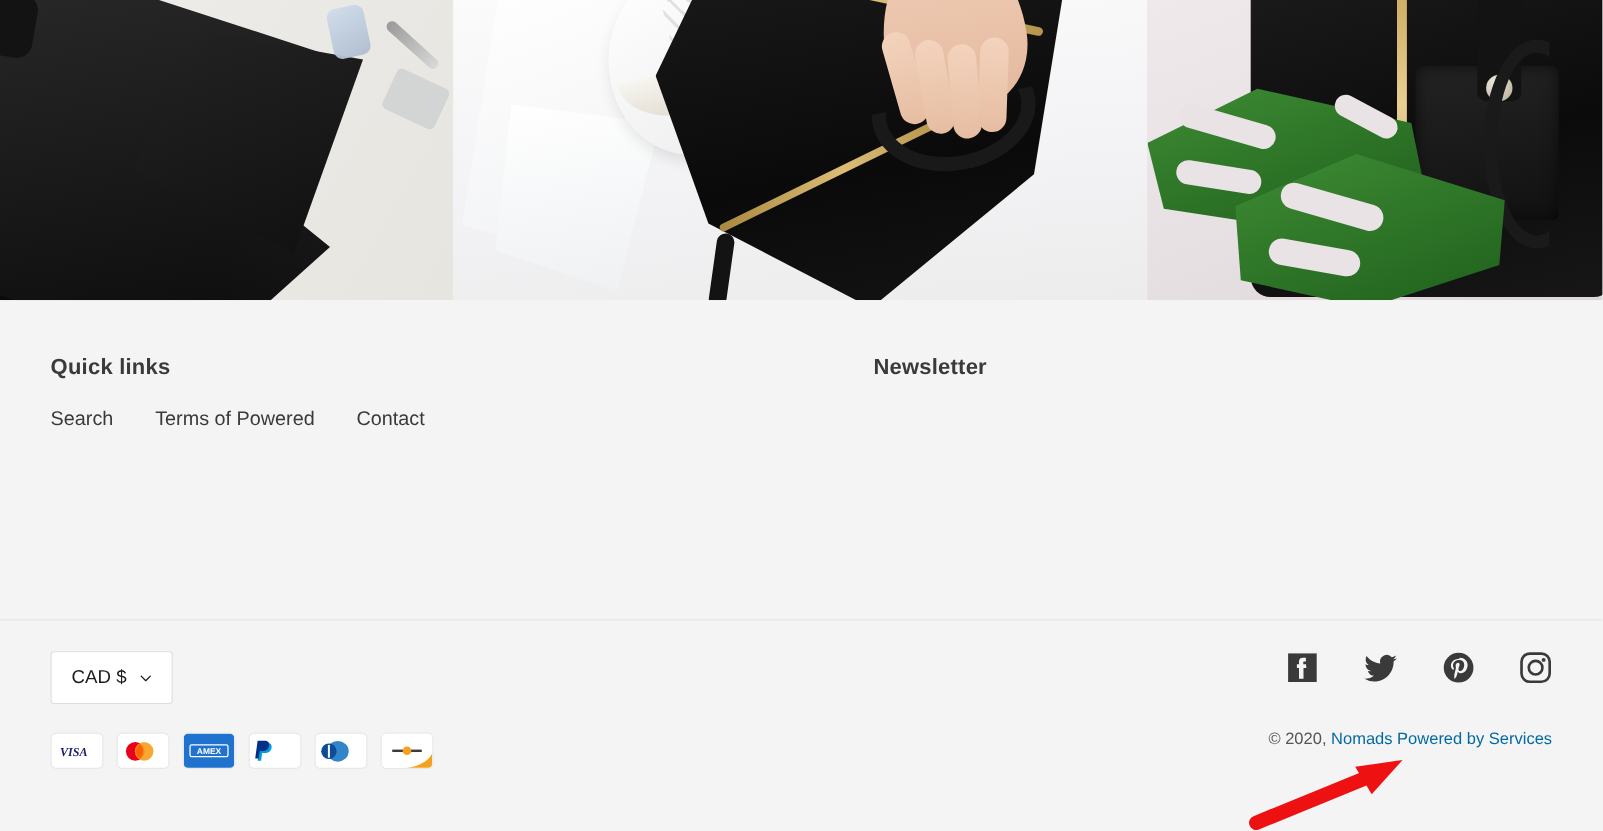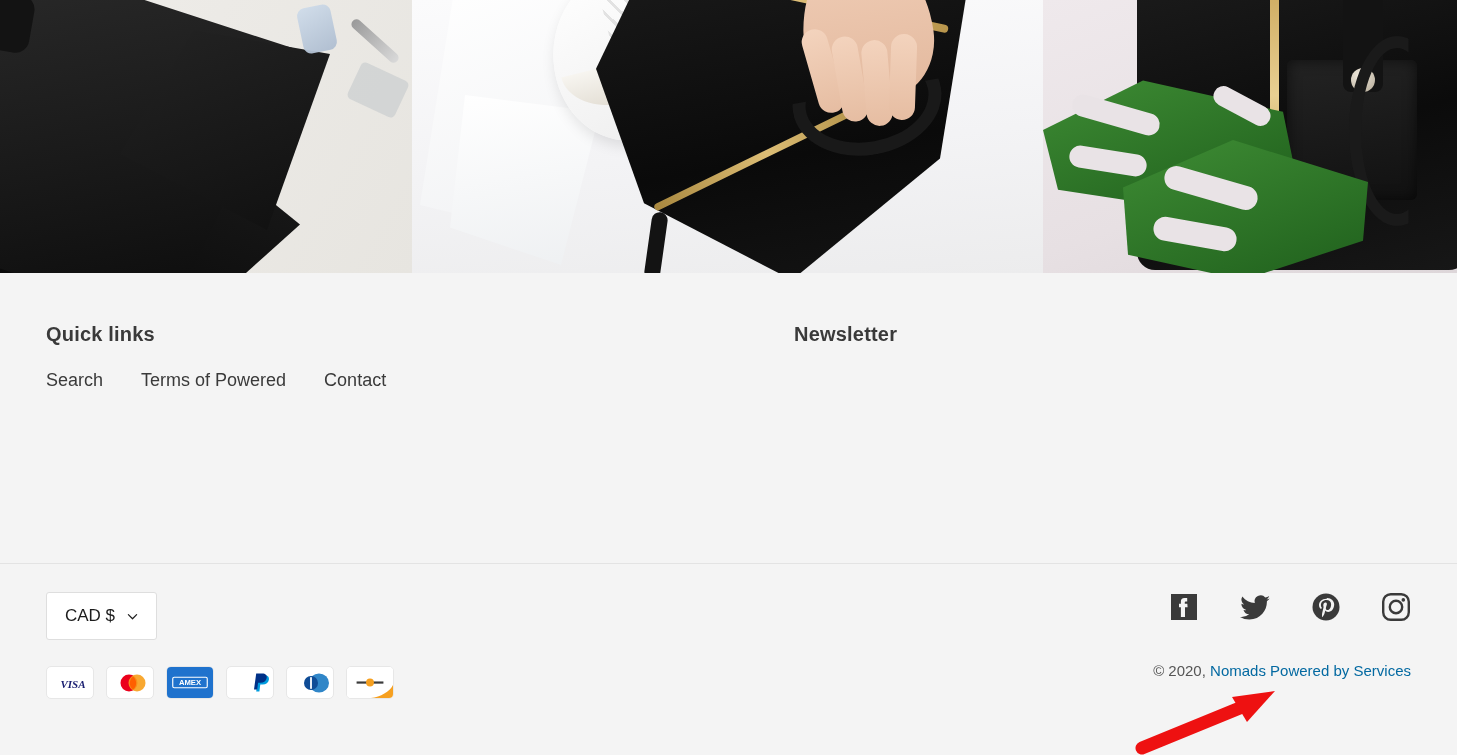--- a/index.html
+++ b/index.html
@@ -103,23 +103,23 @@
       clip-path: polygon(0% 34%, 44% 0%, 98% 30%, 96% 72%, 48% 100%, 2% 82%); }
   .lf-notch { position: absolute; background: #e9e3e6; }
   .n1 { left: 28px; top: 104px; width: 90px; height: 22px; border-radius: 11px; transform: rotate(16deg); }
   .n2 { left: 26px; top: 150px; width: 78px; height: 22px; border-radius: 11px; transform: rotate(9deg); }
   .n3 { left: 120px; top: 176px; width: 96px; height: 24px; border-radius: 12px; transform: rotate(16deg); }
   .n4 { left: 110px; top: 222px; width: 84px; height: 24px; border-radius: 12px; transform: rotate(10deg); }
   .n5 { left: 168px; top: 96px; width: 62px; height: 20px; border-radius: 10px; transform: rotate(28deg); }
 
   
   .footer { position: absolute; top: 273px; left: 0; width: 1457px; height: 482px; background: #f4f4f4; }
-  .footer-top { display: flex; padding: 50px 66px 0 46px; }
+  .footer-top { display: flex; padding: 50px 66px 0 46px; gap: 48px; }
   .col-links { width: 700px; }
-  .col-news { flex: 1; margin-left: 48px; }
+  .col-news { flex: 1; }
   .col-title { font-size: 20px; font-weight: bold; color: #3a3a3a; letter-spacing: .2px; }
   .link-row { margin-top: 24px; display: flex; align-items: center; }
   .flink { font-size: 18px; color: #3a3a3a; text-decoration: none; margin-right: 38px; cursor: pointer; }
   .flink:last-child { margin-right: 0; }
 
   .news-form { margin-top: 31px; display: flex; height: 55px; width: 662px; }
   .news-input { flex: 1; border: 1px solid #dcdcdc; border-right: none; background: #fff;
       font-size: 17px; color: #3a3a3a; padding: 0 17px; font-family: "Liberation Sans", sans-serif; outline: none; }
   .news-input::placeholder { color: #a8a8a8; }
   .news-btn { width: 155px; background: #3a3a3a; color: #fff; border: none; cursor: pointer;
@@ -132,21 +132,21 @@
   .fb-left { position: absolute; left: 46px; top: 28px; }
   .fb-right { position: absolute; right: 46px; top: 28px; text-align: right; }
 
   .cur-select { display: inline-flex; align-items: center; gap: 12px;
       border: 1px solid #dedede; background: #fff; border-radius: 3px;
       padding: 13px 18px; font-size: 17px; color: #1c1c1c; cursor: pointer; }
   .chev { width: 11px; height: 11px; }
 
   .pay-row { margin-top: 26px; display: flex; gap: 12px; }
   .pay { width: 48px; height: 33px; background: #fff; border: 1px solid #e7e7e7; border-radius: 5px;
-      display: flex; align-items: center; justify-content: flex-end; overflow: hidden; }
+      display: flex; align-items: center; justify-content: flex-start; overflow: hidden; }
 
   .social-row { display: flex; gap: 40px; justify-content: flex-end; align-items: center; }
   .soc { cursor: pointer; display: block; }
   .copy { margin-top: 36px; font-size: 15px; color: #555; }
   .copy a { color: #0369a1; text-decoration: none; cursor: pointer; }
 
   .arrow-layer { position: absolute; inset: 0; pointer-events: none; }
 </style>
 </head>
 <body>

